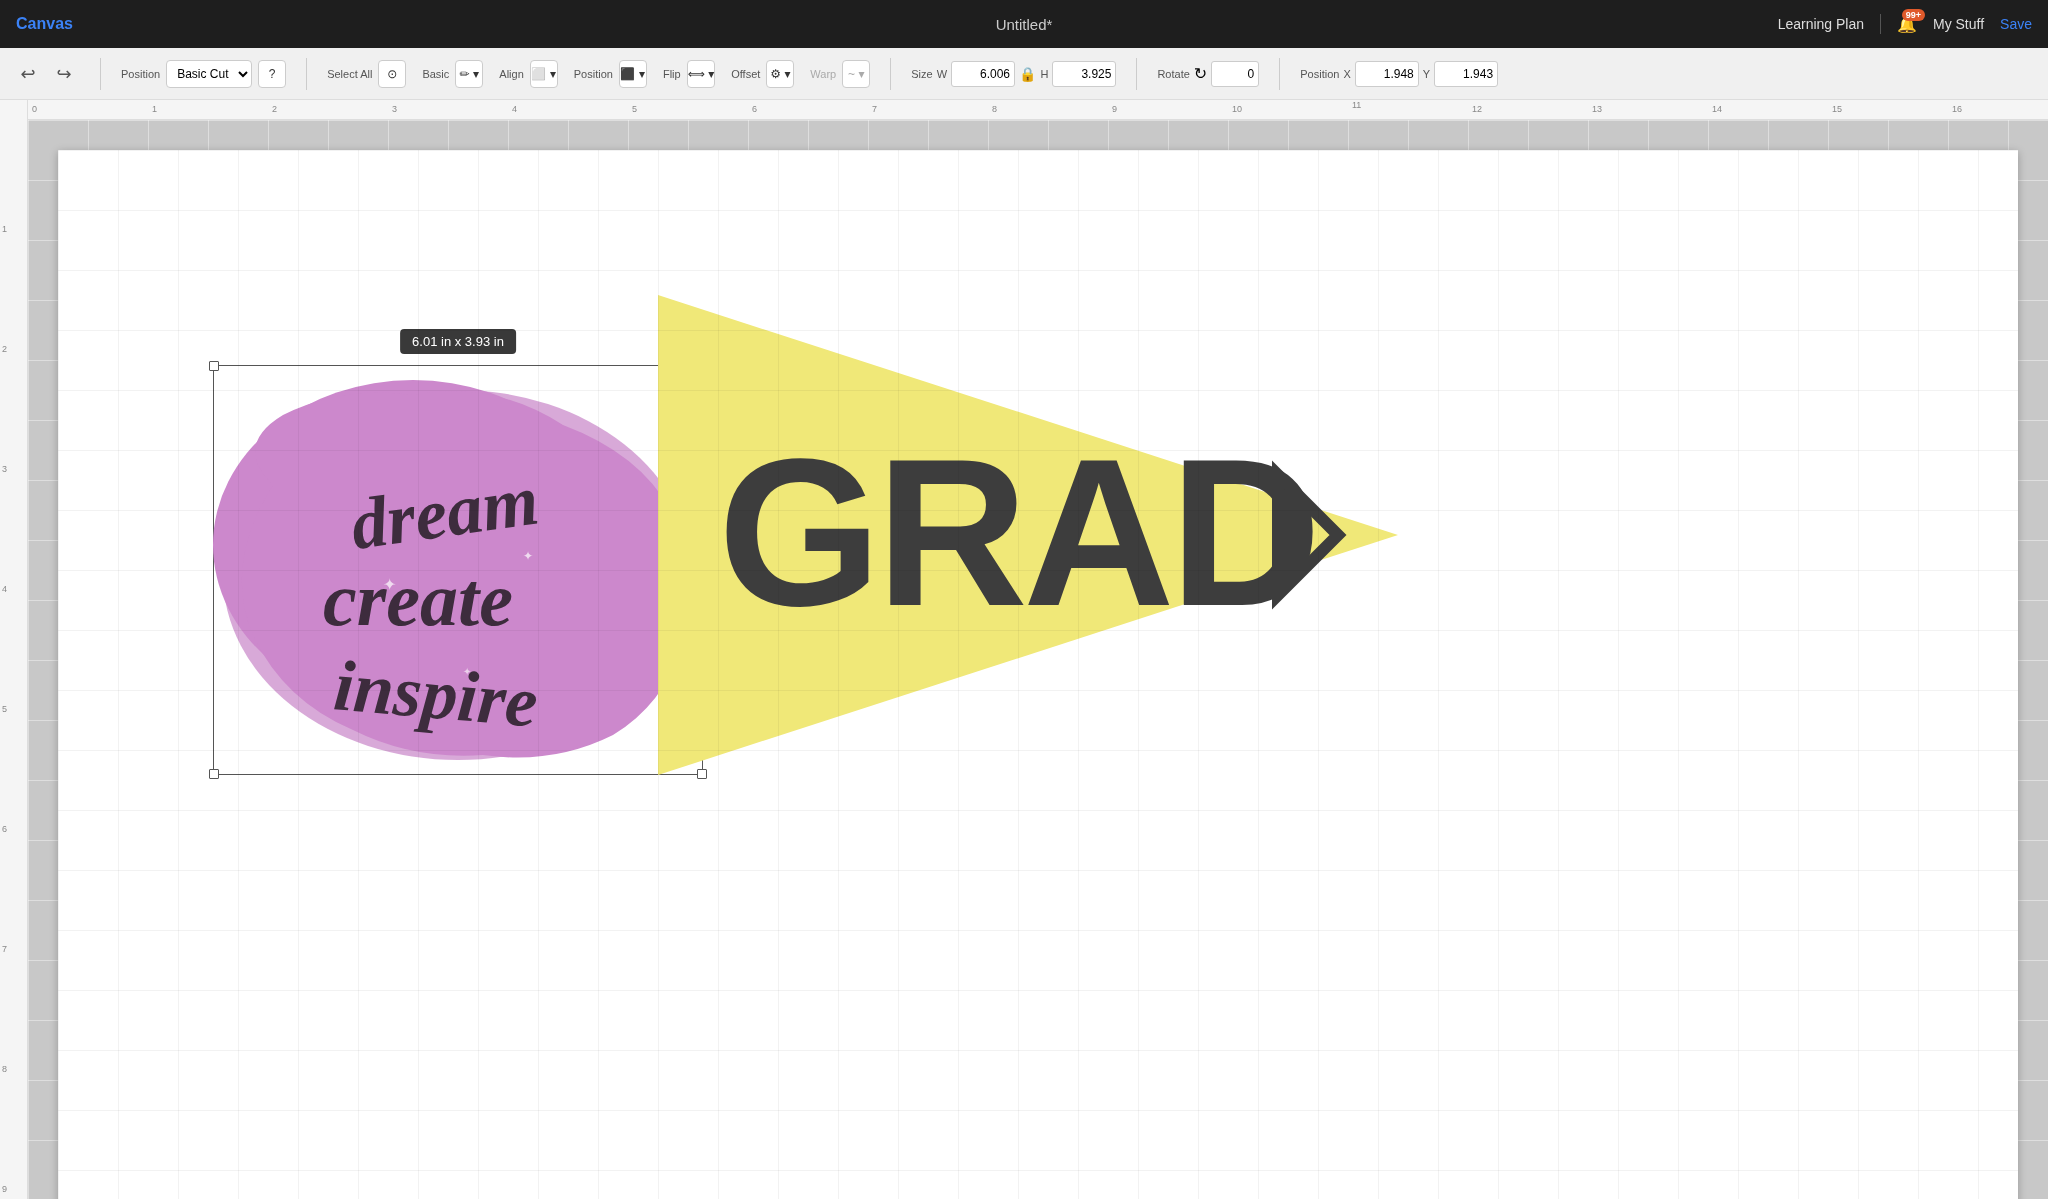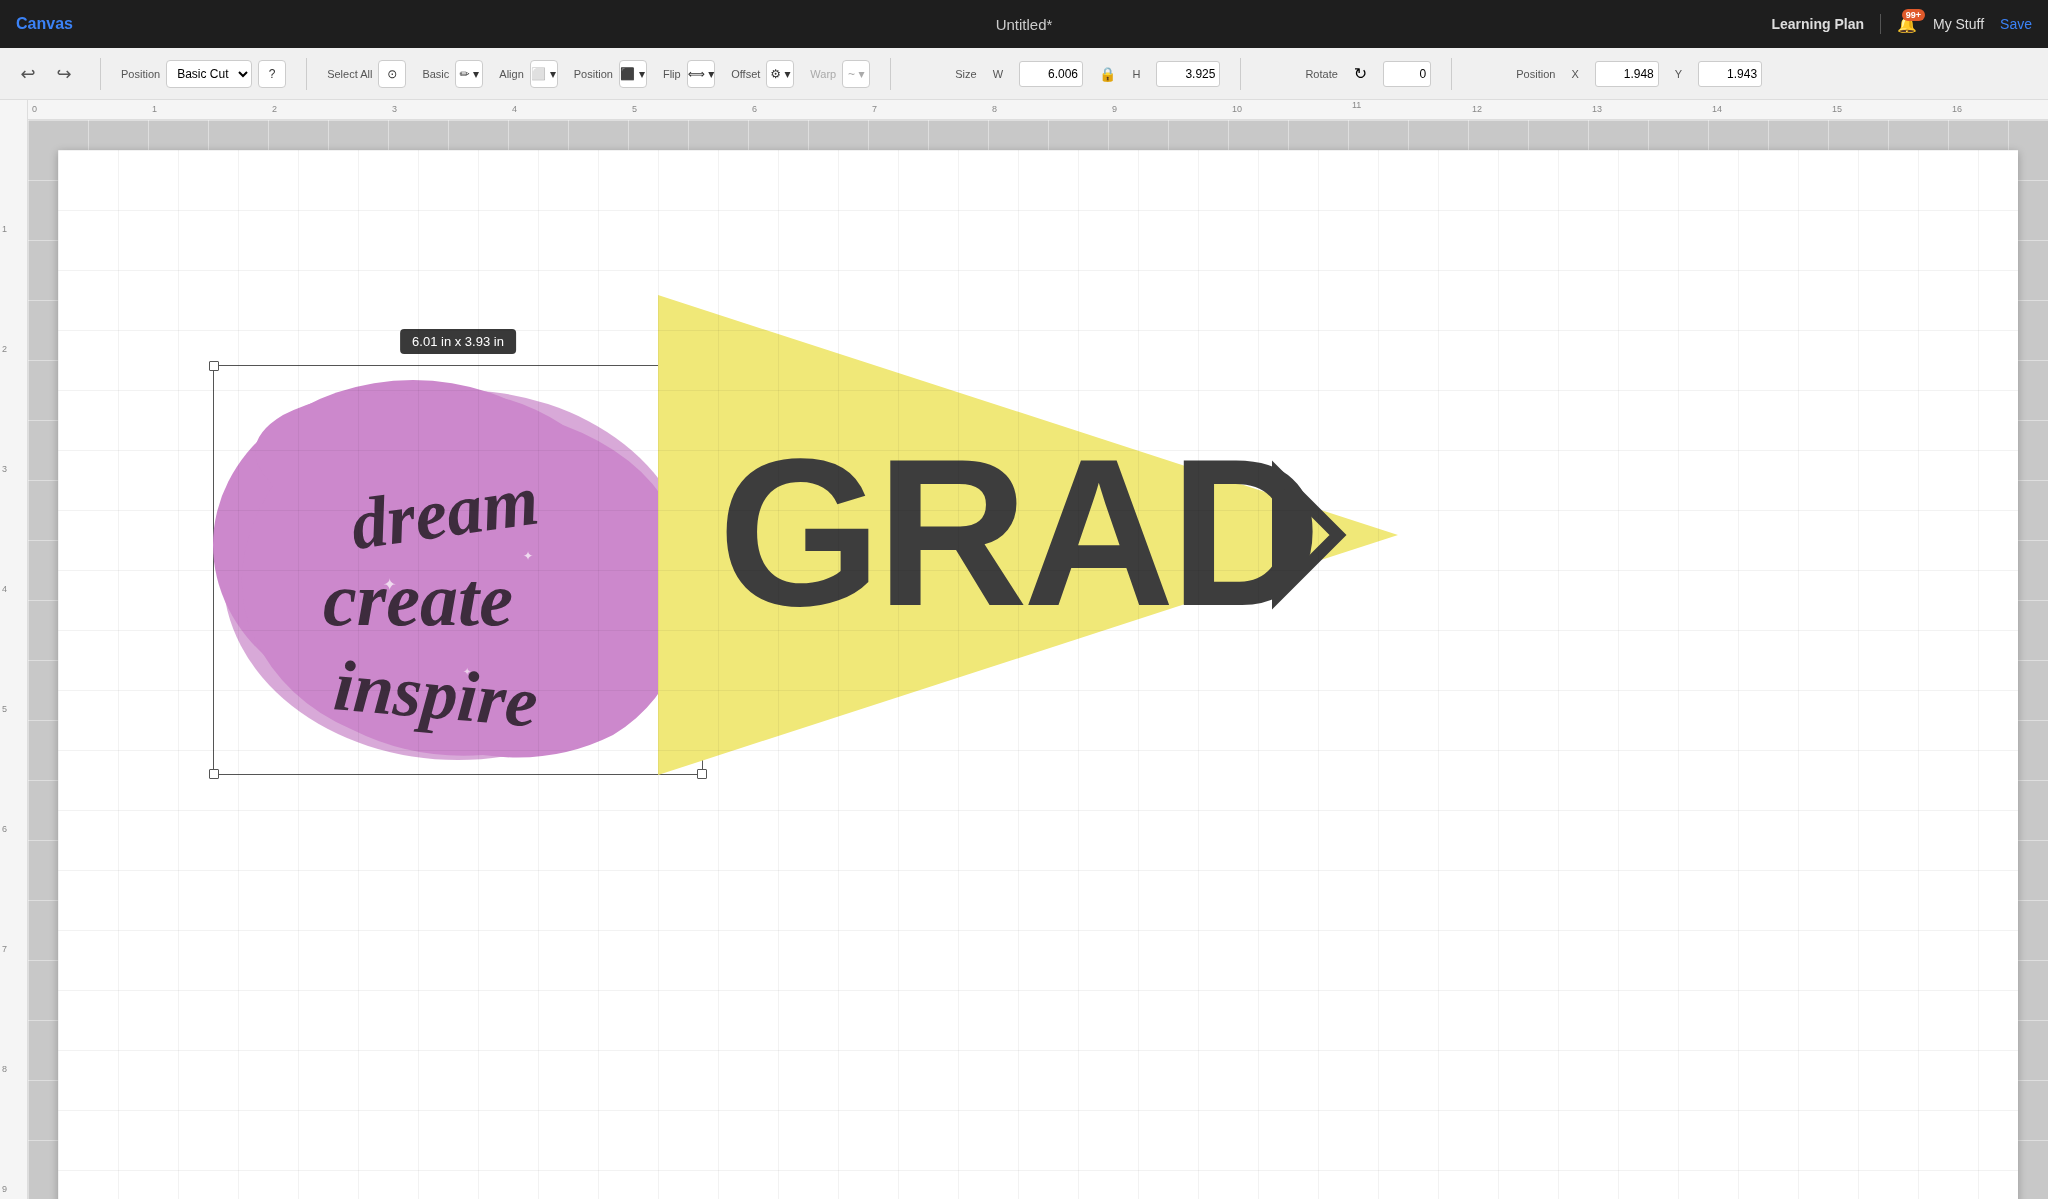--- a/index.html
+++ b/index.html
@@ -19,21 +19,21 @@
       font-size: 16px; font-weight: 600; color: #3b82f6; margin-right: auto;
     }
     #topbar .doc-title {
       position: absolute; left: 50%; transform: translateX(-50%);
       font-size: 15px; color: #ccc;
     }
     #topbar .right-nav {
       display: flex; align-items: center; gap: 16px; margin-left: auto;
     }
     #topbar .right-nav .learning-plan {
-      font-size: 14px; color: #ddd; cursor: pointer; font-weight: bold;
+      font-size: 14px; color: #ddd; cursor: pointer;
     }
     #topbar .right-nav .divider {
       width: 1px; height: 20px; background: #555;
     }
     #topbar .right-nav .notif-btn {
       position: relative; cursor: pointer;
     }
     #topbar .right-nav .notif-btn .badge {
       position: absolute; top: -6px; right: -8px;
       background: #e05a2b; color: #fff; font-size: 9px;
@@ -75,21 +75,21 @@
     }
     .toolbar-icon-btn {
       height: 32px; width: 32px;
       border: none; background: transparent; cursor: pointer;
       font-size: 18px; display: flex; align-items: center; justify-content: center; color: #444;
     }
     .toolbar-separator {
       width: 1px; height: 32px; background: #ccc; margin: 0 4px;
     }
     .toolbar-input-group {
-      display: flex; gap: 16px; margin-left: 44px;
+      display: flex; gap: 4px;
     }
     .toolbar-input {
       width: 64px; height: 26px; font-size: 12px;
       border: 1px solid #ccc; border-radius: 3px;
       padding: 0 4px; text-align: right;
     }
     .toolbar-lock-icon {
       font-size: 14px; color: #666;
     }
     .undo-redo {

